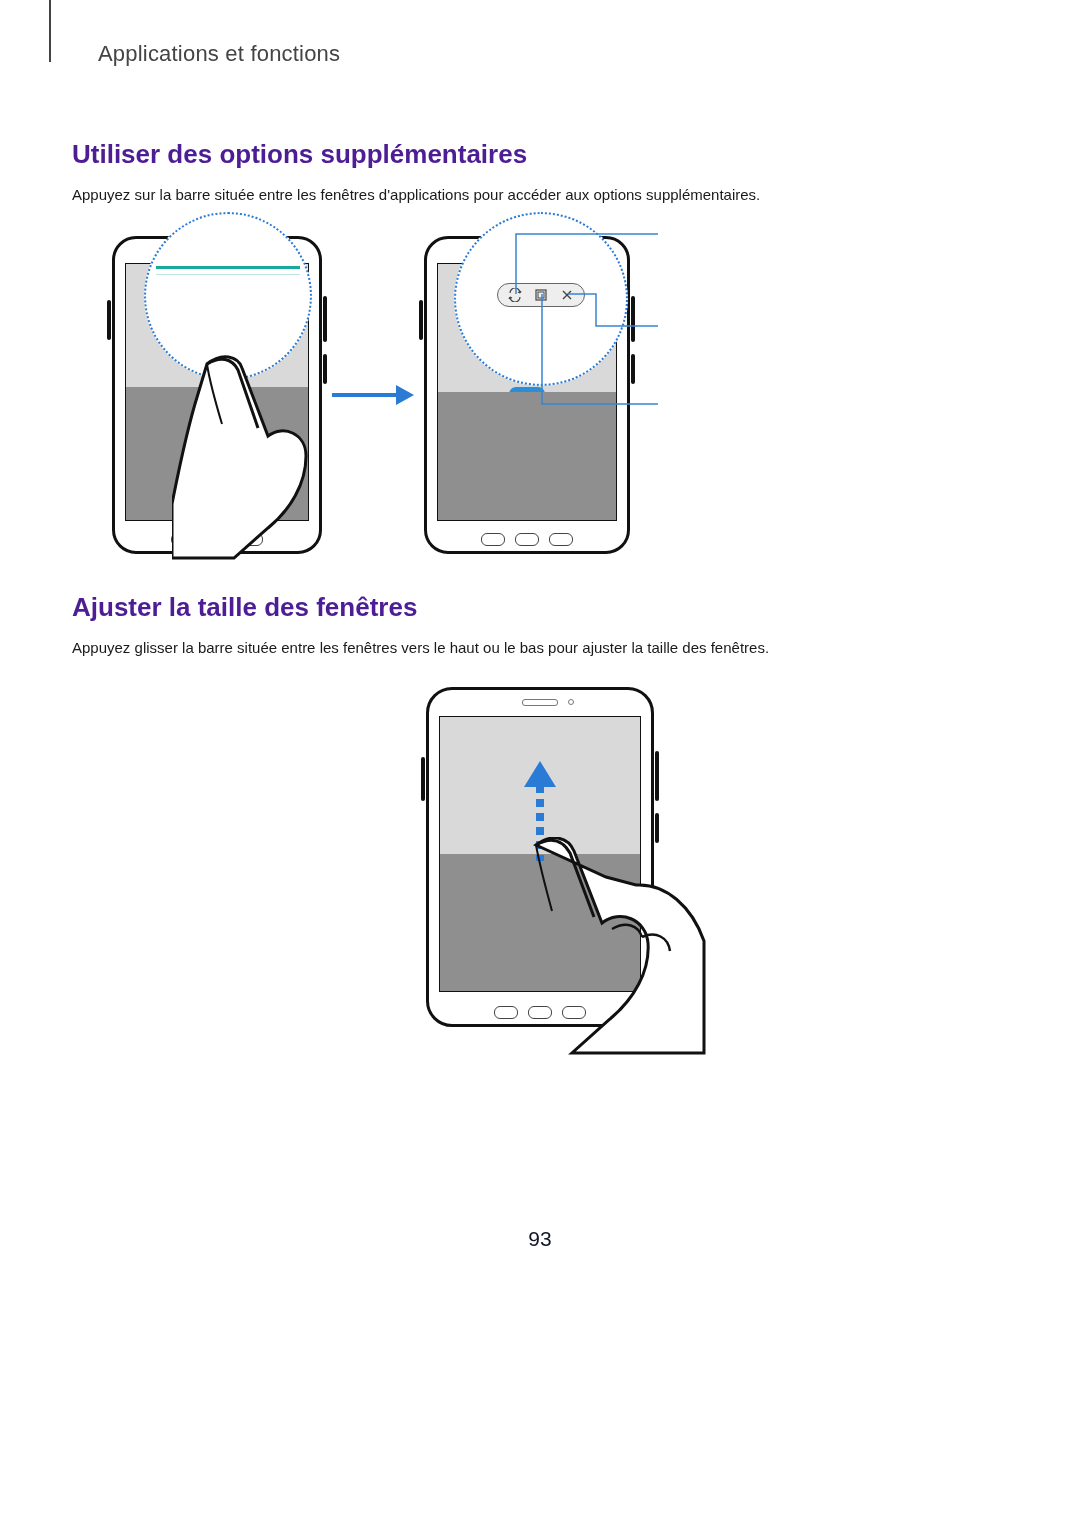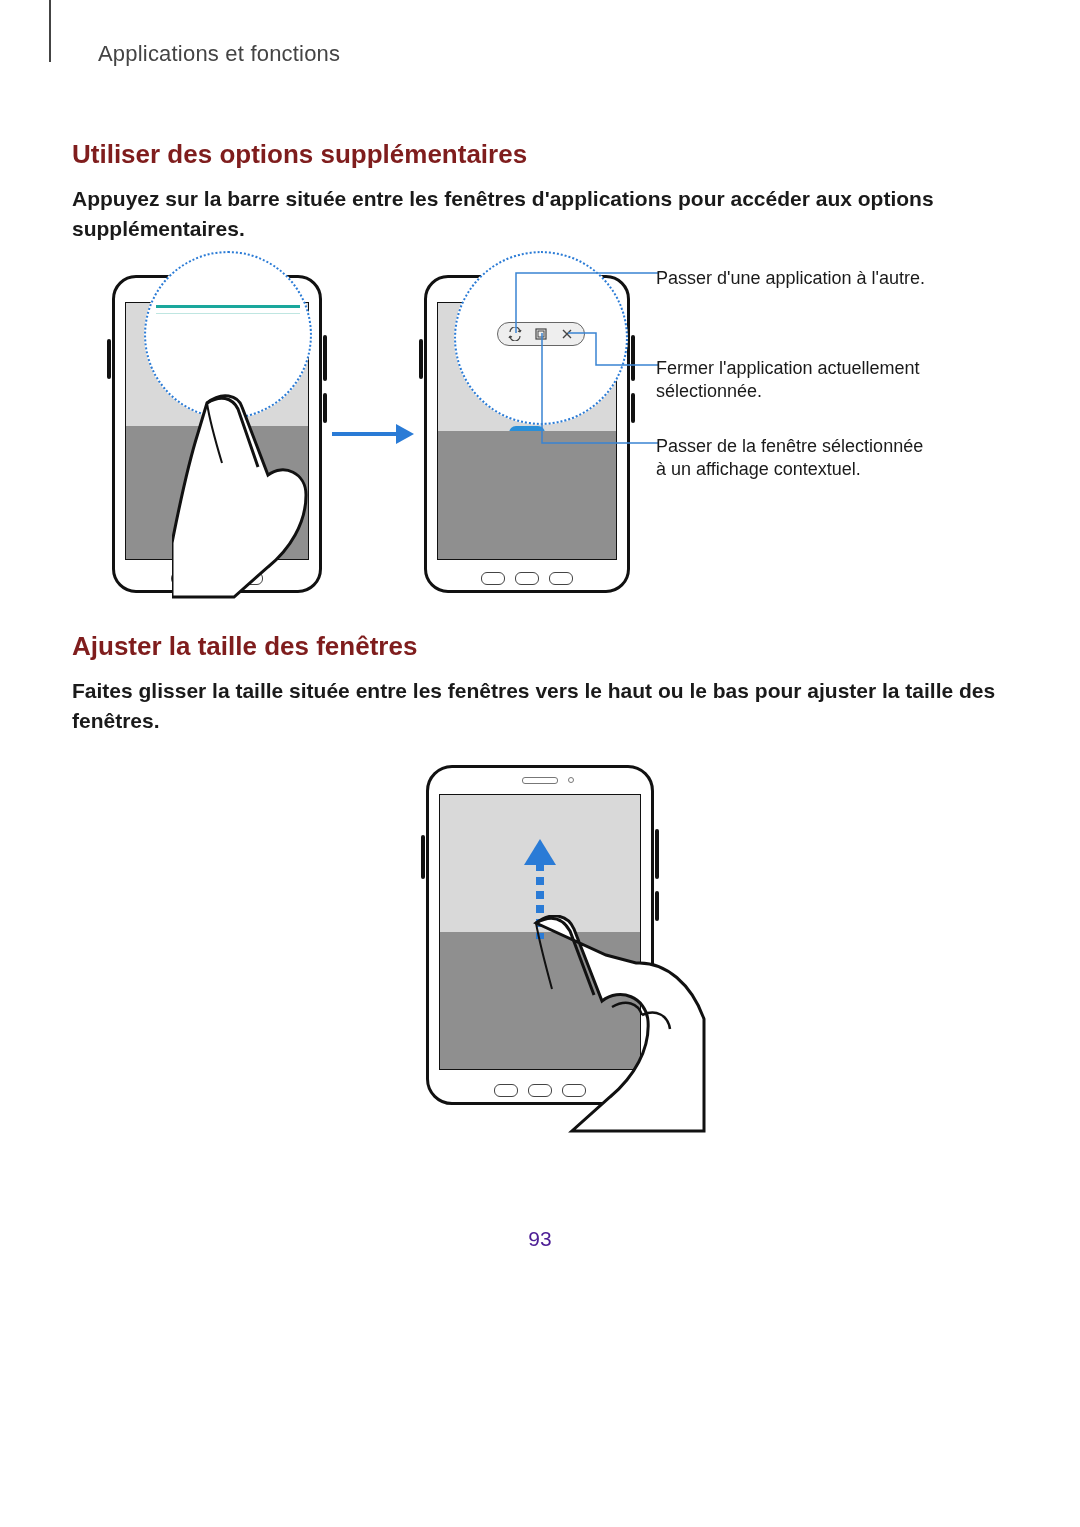--- a/index.html
+++ b/index.html
@@ -1,21 +1,21 @@
 <!DOCTYPE html>
 <html><head>
 <meta charset="utf-8">
 <style>
   html,body{margin:0;padding:0;font-family:"Segoe UI",Arial,Helvetica,sans-serif;color:#1a1a1a;background:#fff;}
   .page{width:1080px;height:1281px;position:relative;box-sizing:border-box;padding:34px 72px 0 72px;}
   .header-rule{position:absolute;left:49px;top:0;width:0;height:62px;border-left:2px solid #444;}
   .header-title{font-size:22px;color:#444;letter-spacing:.2px;margin:7px 0 0 26px;}
-  .section-heading{font-size:26px;font-weight:700;margin:72px 0 14px 0;color:#7f1d1d;}
+  .section-heading{font-size:26px;font-weight:700;margin:72px 0 14px 0;color:#4c1d95;}
   .section-heading.lg-gap{margin-top:38px;}
-  .body-text{font-size:21px;line-height:1.45;margin:0 0 12px 0;font-weight:bold;}
+  .body-text{font-size:15px;line-height:1.45;margin:0 0 12px 0;}
 
   
   .fig-row{margin-top:30px;display:flex;align-items:flex-start;gap:0;}
   .phone-wrap{position:relative;width:210px;height:318px;}
   .phone-frame{position:absolute;inset:0;border:3px solid #111;border-radius:24px;background:#fff;}
   .phone-screen{position:absolute;left:10px;right:10px;top:24px;bottom:30px;background:#fff;border:1px solid #111;}
   .screen-top{position:absolute;left:0;right:0;top:0;height:48%;background:#d9d9d9;border-bottom:3px solid #1aa79c;}
   .screen-bot{position:absolute;left:0;right:0;bottom:0;height:52%;background:#8f8f8f;}
   .phone-speaker{position:absolute;top:9px;left:50%;transform:translateX(-50%);width:34px;height:5px;border:1px solid #777;border-radius:3px;}
   .phone-dot{position:absolute;top:9px;left:calc(50% + 28px);width:4px;height:4px;border:1px solid #777;border-radius:50%;}
@@ -51,21 +51,21 @@
 
   
   .fig2{display:flex;justify-content:center;margin-top:28px;}
   .fig2 .phone-wrap2{position:relative;width:228px;height:340px;}
   .fig2 .phone-frame{border-radius:26px;}
   .up-arrow{position:absolute;left:50%;top:74px;transform:translateX(-50%);}
 
   
   .handle{position:absolute;left:50%;bottom:-9px;transform:translateX(-50%);width:36px;height:14px;background:#2a8fd8;border-radius:8px;}
 
-  .page-number{position:absolute;left:50%;bottom:30px;transform:translateX(-50%);font-size:21px;color:#4c1d95;}
+  .page-number{position:absolute;left:50%;bottom:30px;transform:translateX(-50%);font-size:21px;color:#0f172a;}
 </style>
 </head>
 <body>
 
 <div class="page">
   <div class="header-rule"></div>
   <div class="header-title">Applications et fonctions</div>
 
   <h2 class="section-heading">Utiliser des options supplémentaires</h2>
   <p class="body-text">Appuyez sur la barre située entre les fenêtres d'applications pour accéder aux options supplémentaires.</p>
@@ -150,29 +150,24 @@
         </div>
       </div>
 
       <svg style="position:absolute;left:0;top:0;overflow:visible;" width="206" height="318">
         <path class="lead-line" d="M92 58 L92 -2 L234 -2"></path>
         <path class="lead-line" d="M144 58 L172 58 L172 90 L234 90"></path>
         <path class="lead-line" d="M118 58 L118 168 L234 168"></path>
       </svg>
     </div>
 
-    <div class="labels">
-      <div class="label-item" style="top:-8px;">Passer d'une application à l'autre.</div>
-      <div class="label-item" style="top:82px;">Fermer l'application actuellement sélectionnée.</div>
-      <div class="label-item" style="top:160px;">Passer de la fenêtre sélectionnée à un affichage contextuel.</div>
-    </div>
   </div>
 
   <h2 class="section-heading lg-gap">Ajuster la taille des fenêtres</h2>
-  <p class="body-text">Faites glisser la taille située entre les fenêtres vers le haut ou le bas pour ajuster la taille des fenêtres.</p>
+  <p class="body-text">Appuyez glisser la barre située entre les fenêtres vers le haut ou le bas pour ajuster la taille des fenêtres.</p>
 
   <div class="fig2">
     <div class="phone-wrap2">
       <span class="side-btn l" style="top:70px;height:44px;"></span>
       <span class="side-btn s1" style="top:64px;height:50px;"></span>
       <span class="side-btn s2" style="top:126px;"></span>
       <div class="phone-frame">
         <span class="phone-speaker"></span>
         <span class="phone-dot"></span>
         <div class="phone-screen" style="top:26px;bottom:32px;">

